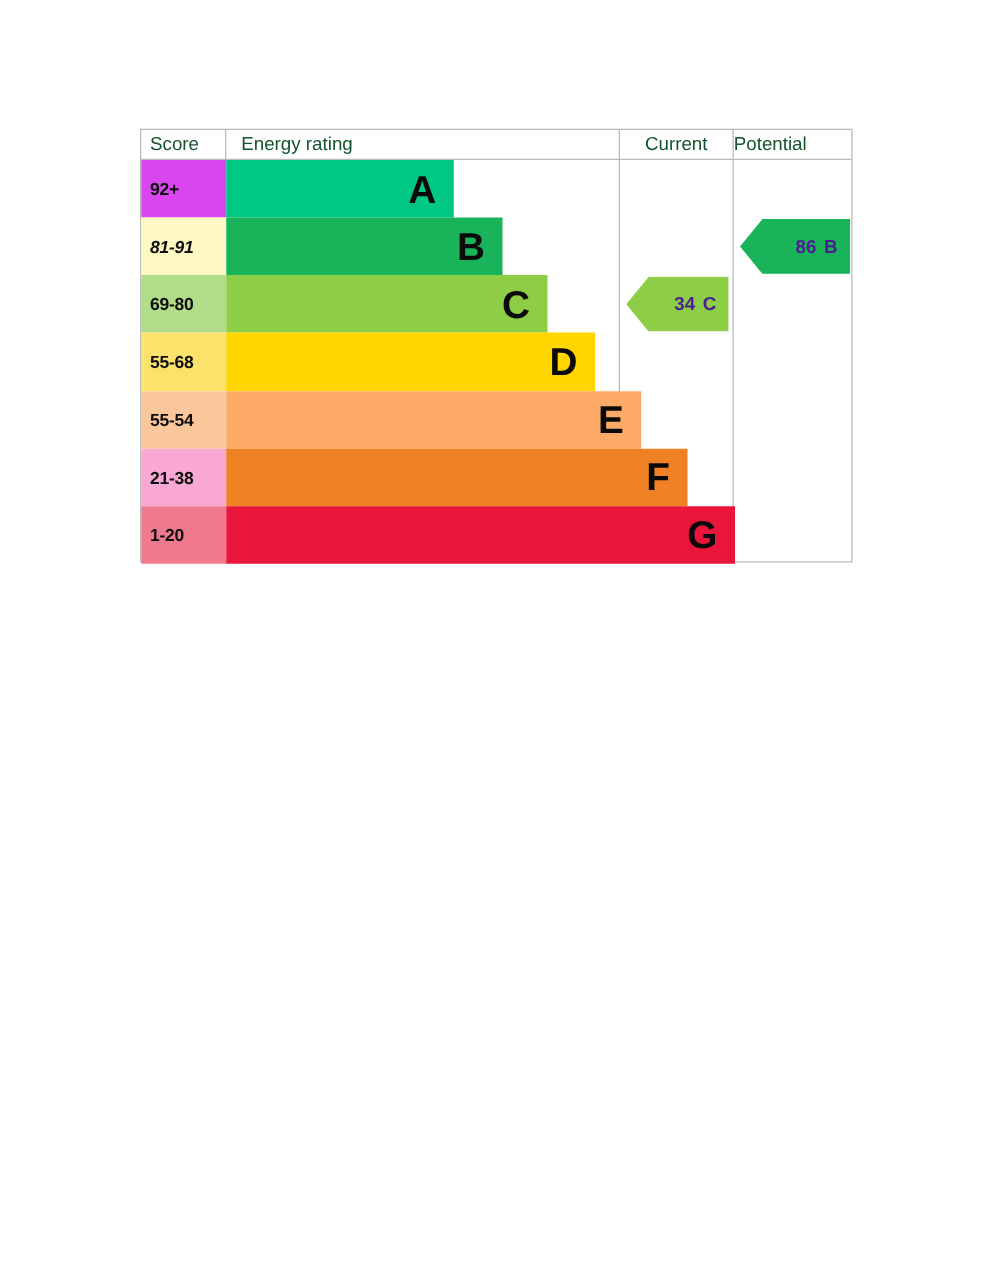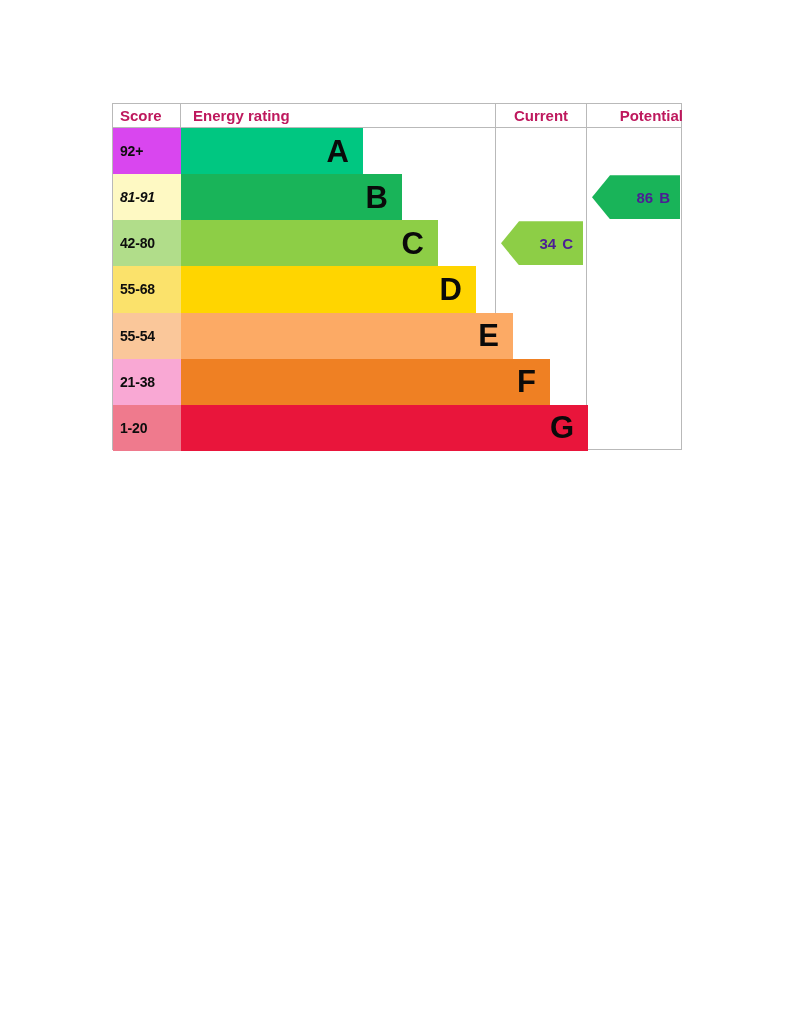--- a/index.html
+++ b/index.html
@@ -35,29 +35,29 @@
     height: 24px;
     box-sizing: border-box;
     border-bottom: 1px solid #b9b9b9;
   }
   .hdr-cell {
     position: absolute;
     top: 0;
     height: 24px;
     line-height: 23px;
     font-size: 15px;
-    font-weight: bold;
-    color: #be185d;
+    font-weight: normal;
+    color: #14532d;
     box-sizing: border-box;
     white-space: nowrap;
   }
   .hdr-score   { left: 0px;   width: 68px;  padding-left: 7px;  border-right: 1px solid #b9b9b9; }
   .hdr-rating  { left: 68px;  width: 314px; padding-left: 12px; }
   .hdr-current { left: 382px; width: 91px;  border-left: 1px solid #b9b9b9; text-align: center; }
-  .hdr-potent  { left: 473px; width: 97px;  border-left: 1px solid #b9b9b9; text-align: right; }
+  .hdr-potent  { left: 473px; width: 97px;  border-left: 1px solid #b9b9b9; text-align: left; }
 
   
   .epc-body {
     position: absolute;
     left: 0;
     top: 24px;
     width: 100%;
     height: 323px;
   }
 
@@ -146,21 +146,21 @@
     <div id="rows-host">
         <div class="band-row" style="top: 0px; height: 46.1429px;">
           <div class="score-cell" style="background: #d946ef;">92+</div>
           <div class="band-bar" style="background: rgb(0, 199, 129); width: 182px;">A</div>
         </div>
         <div class="band-row" style="top: 46.1429px; height: 46.1429px;">
           <div class="score-cell" style="background: #fef9c3; font-style: italic;">81-91</div>
           <div class="band-bar" style="background: rgb(25, 180, 89); width: 221px;">B</div>
         </div>
         <div class="band-row" style="top: 92.2857px; height: 46.1429px;">
-          <div class="score-cell" style="background: rgb(177, 221, 138);">42-80</div>
+          <div class="score-cell" style="background: rgb(177, 221, 138);">69-80</div>
           <div class="band-bar" style="background: rgb(141, 206, 70); width: 257px;">C</div>
         </div>
         <div class="band-row" style="top: 138.429px; height: 46.1429px;">
           <div class="score-cell" style="background: rgb(251, 226, 107);">55-68</div>
           <div class="band-bar" style="background: rgb(255, 213, 0); width: 295px;">D</div>
         </div>
         <div class="band-row" style="top: 184.571px; height: 46.1429px;">
           <div class="score-cell" style="background: rgb(250, 199, 154);">55-54</div>
           <div class="band-bar" style="background: rgb(252, 170, 101); width: 332px;">E</div>
         </div>

